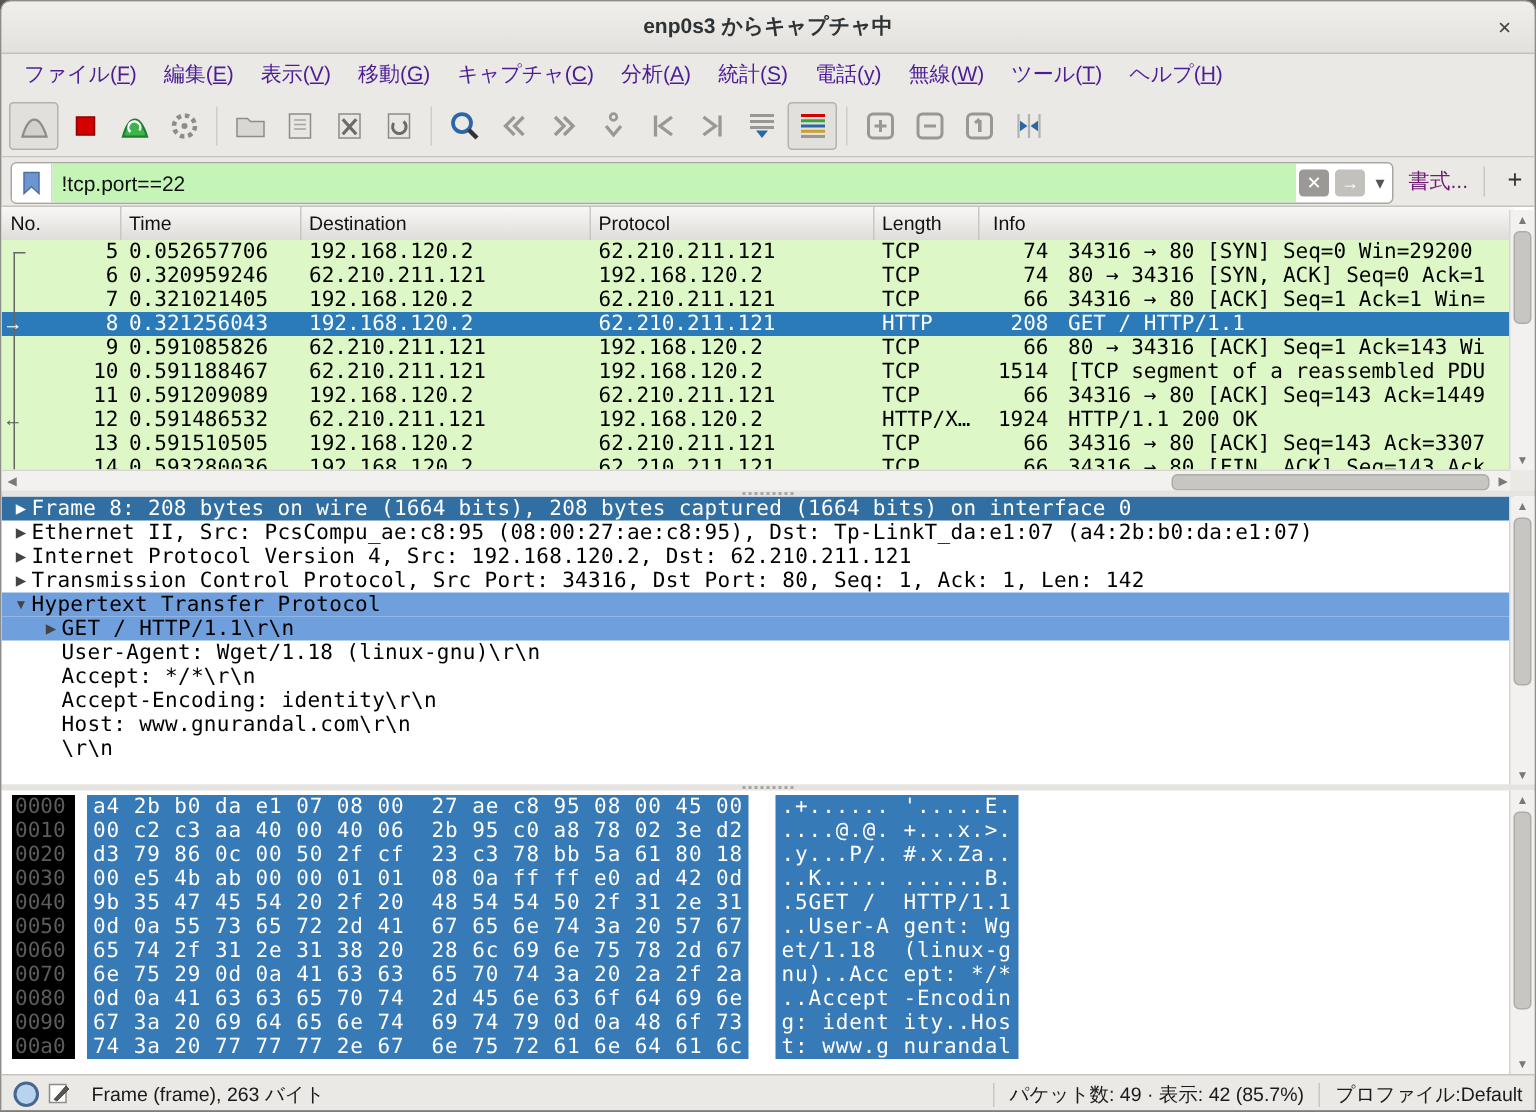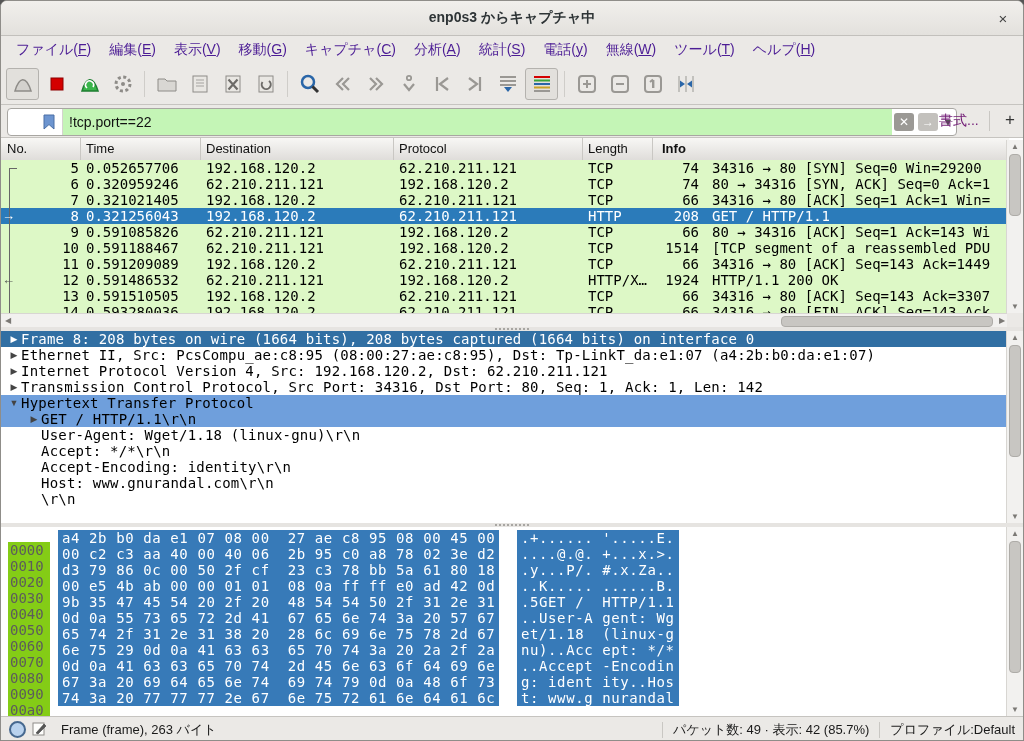--- a/index.html
+++ b/index.html
@@ -25,21 +25,21 @@
   #toolbar{position:absolute;left:0;top:62px;width:100%;height:42px;background:#ebe9e6;
     border-bottom:1px solid #c6c4c0;display:flex;align-items:center;padding-left:4px;box-sizing:border-box;}
   .tb{width:31px;height:30px;display:flex;align-items:center;justify-content:center;border-radius:3px;margin:0 1px;}
   .tb.framed{border:1px solid #b4b2ae;background:#e2e0dc;}
   .tbsep{width:1px;height:26px;background:#cfcdc9;margin:0 5px;}
 
   
   #filterbar{position:absolute;left:0;top:104px;width:100%;height:33px;background:#ebe9e6;
     border-bottom:1px solid #c6c4c0;display:flex;align-items:center;box-sizing:border-box;}
   #filterbox{position:absolute;left:6px;top:3px;width:920px;height:26px;background:#fff;
-    border:1px solid #a8a6a2;border-radius:4px;display:flex;align-items:center;overflow:hidden;padding-left:28px;}
+    border:1px solid #a8a6a2;border-radius:4px;display:flex;align-items:center;overflow:hidden;}
   #bookmark{width:26px;height:100%;display:flex;align-items:center;justify-content:center;
     background:#fff;border-right:1px solid #d5d3cf;}
   #filter-input{flex:1;height:100%;background:var(--c-filter_green,#c4f5b6);border:0;outline:none;
     font-size:14px;padding:0 6px;color:#111;}
   .fbtn{width:20px;height:18px;border-radius:3px;margin:0 2px;display:flex;align-items:center;
     justify-content:center;color:#fff;font-size:12px;}
   #filter-clear{background:#9b9995;}
   #filter-apply{background:#c3c1bd;}
   #filter-drop{color:#555;background:none;width:12px;}
   #filter-clear::before{content:"✕";}
@@ -50,21 +50,21 @@
   #add-filter{position:absolute;left:998px;top:3px;width:22px;height:24px;display:flex;
     align-items:center;justify-content:center;font-size:17px;color:#333;}
 
   
   #packetlist{position:absolute;left:0;top:137px;width:100%;height:189px;background:#fff;}
   #plheader{position:absolute;left:0;top:0;width:1008px;height:22px;
     background:linear-gradient(#f8f7f5,#dfddda);border-bottom:1px solid #b5b3af;display:grid;
     grid-template-columns:80px 120px 193px 189px 70px 50px auto;font-size:13px;color:#111;}
   #plheader .hc{line-height:21px;padding-left:5px;border-right:1px solid #c9c7c3;overflow:hidden;white-space:nowrap;}
   #plheader .hc:first-child{padding-left:6px;}
-  #plheader .hc:last-child{border-right:0;padding-left:9px;font-weight:bold;}
+  #plheader .hc:last-child{border-right:0;padding-left:9px;}
   #plbody{position:absolute;left:0;top:22px;width:1008px;height:153px;overflow:hidden;background:#fff;}
   .prow{position:relative;height:16px;display:grid;grid-template-columns:80px 120px 193px 189px 70px 50px auto;
     background:var(--c-row_green,#ddf8c6);color:#000;font-size:14px;line-height:16px;}
   .prow .c{white-space:nowrap;overflow:hidden;font-family:"DejaVu Sans Mono",monospace;}
   .prow .no{text-align:right;padding-right:2px;}
   .prow .time,.prow .src,.prow .dst,.prow .proto{padding-left:5px;}
   .prow .len{text-align:right;padding-right:4px;}
   .prow .info{padding-left:9px;}
   .prow.selected{background:var(--c-sel_blue,#2b7bba);color:#fff;}
   .marker{position:absolute;left:1px;top:0;width:14px;font-size:13px;line-height:16px;color:#555;z-index:3;}
@@ -104,22 +104,22 @@
   .dline .dtext{font-family:"DejaVu Sans Mono",monospace;letter-spacing:0.2px;}
   .dline.seldark{background:var(--c-detail_sel,#316fa3);color:#fff;}
   .dline.seldark .arrow{color:#fff;}
   .dline.sellight{background:var(--c-related_blue,#6f9fdc);color:#000;}
   #dt-vscroll{top:330px;height:192px;}
 
   
   #hexpane{position:absolute;left:0;top:526px;width:100%;height:189px;background:#fff;overflow:hidden;}
   #hex-list{position:absolute;left:0;top:3px;}
   .hrow{position:relative;height:16px;font-size:14px;line-height:16px;}
-  .hoff{position:absolute;left:7px;width:38px;padding:0 2px;background:#84cc16;color:#5c5c5c;
-    font-family:"DejaVu Sans Mono",monospace;margin-top:12px;}
+  .hoff{position:absolute;left:7px;width:38px;padding:0 2px;background:#000000;color:#5c5c5c;
+    font-family:"DejaVu Sans Mono",monospace;}
   .hbytes{position:absolute;left:57px;padding:0 4px;background:var(--c-hex_blue,#377ab8);color:#fff;
     white-space:pre;font-family:"DejaVu Sans Mono",monospace;letter-spacing:0.6px;}
   .hascii{position:absolute;left:516px;padding:0 4px;background:var(--c-hex_blue,#377ab8);color:#fff;
     white-space:pre;font-family:"DejaVu Sans Mono",monospace;letter-spacing:0.6px;}
   #hx-vscroll{top:526px;height:189px;}
 
   
   #statusbar{position:absolute;left:0;top:715px;width:100%;height:26px;background:#ebe9e6;
     border-top:1px solid #c6c4c0;display:flex;align-items:center;font-size:13px;color:#1a1a1a;box-sizing:border-box;}
   #expert-dot{width:13px;height:13px;border-radius:50%;background:#b9d2ee;border:2px solid #46688f;

